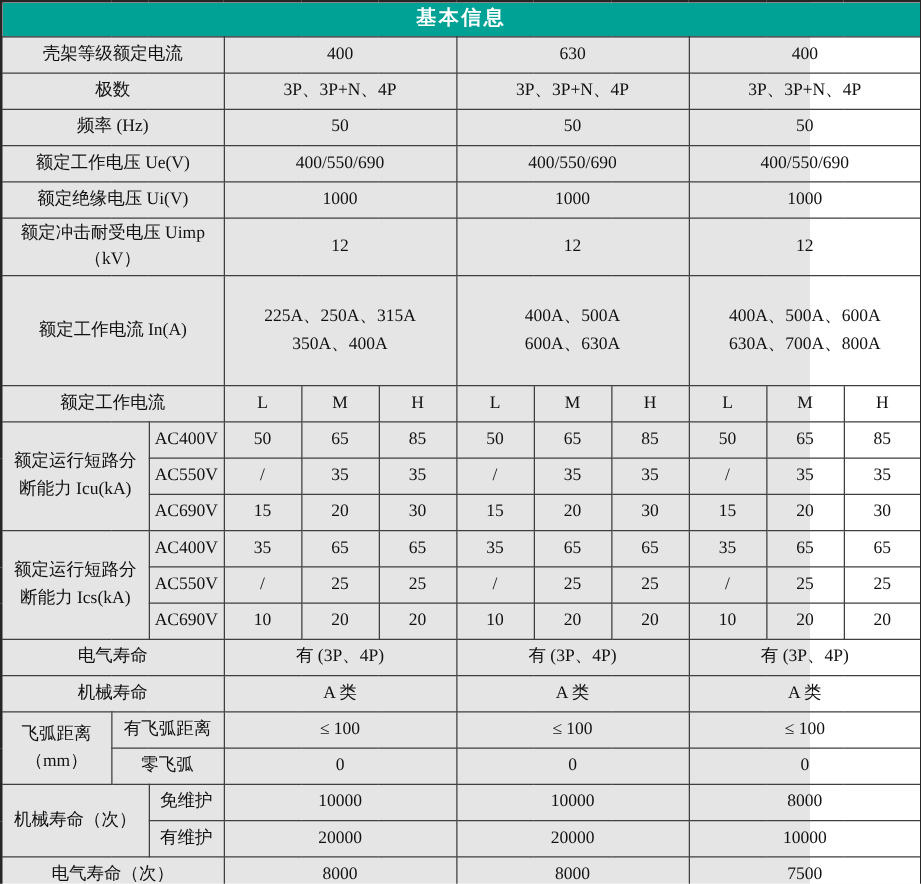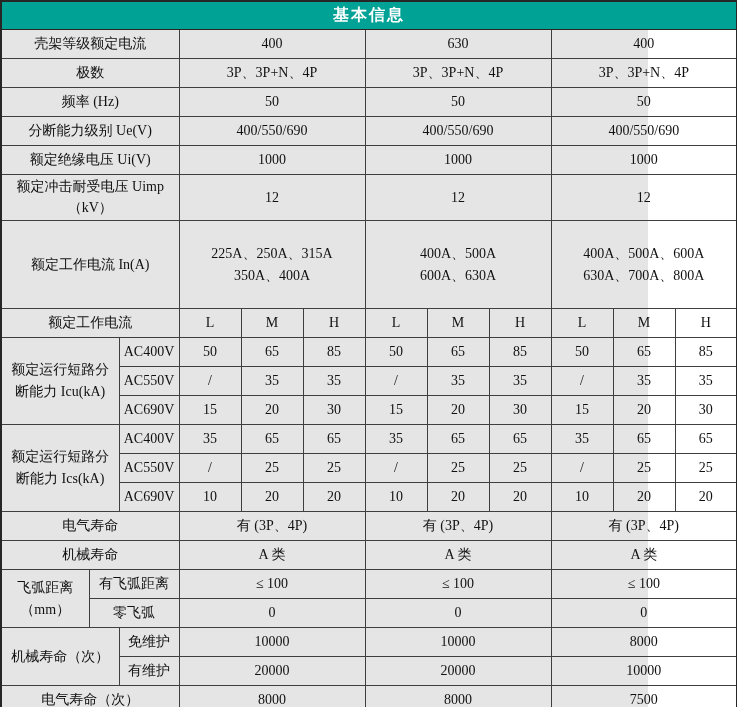--- a/index.html
+++ b/index.html
@@ -84,21 +84,21 @@
           <td class="val" colspan="3">3P、3P+N、4P</td>
           <td class="val" colspan="3">3P、3P+N、4P</td>
         </tr>
         <tr>
           <td class="label" colspan="3">频率 (Hz)</td>
           <td class="val" colspan="3">50</td>
           <td class="val" colspan="3">50</td>
           <td class="val" colspan="3">50</td>
         </tr>
         <tr>
-          <td class="label" colspan="3">分断能力级别 Ue(V)</td>
+          <td class="label" colspan="3">额定工作电压 Ue(V)</td>
           <td class="val" colspan="3">400/550/690</td>
           <td class="val" colspan="3">400/550/690</td>
           <td class="val" colspan="3">400/550/690</td>
         </tr>
         <tr>
           <td class="label" colspan="3">额定绝缘电压 Ui(V)</td>
           <td class="val" colspan="3">1000</td>
           <td class="val" colspan="3">1000</td>
           <td class="val" colspan="3">1000</td>
         </tr>

